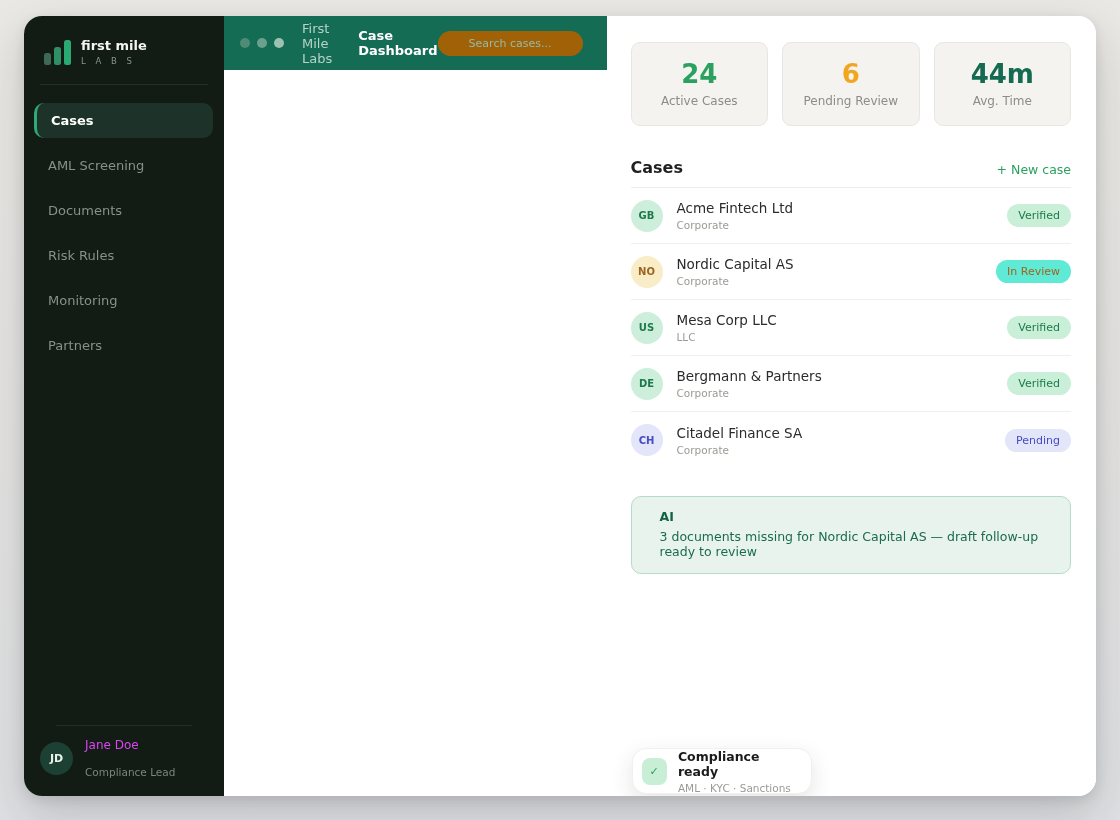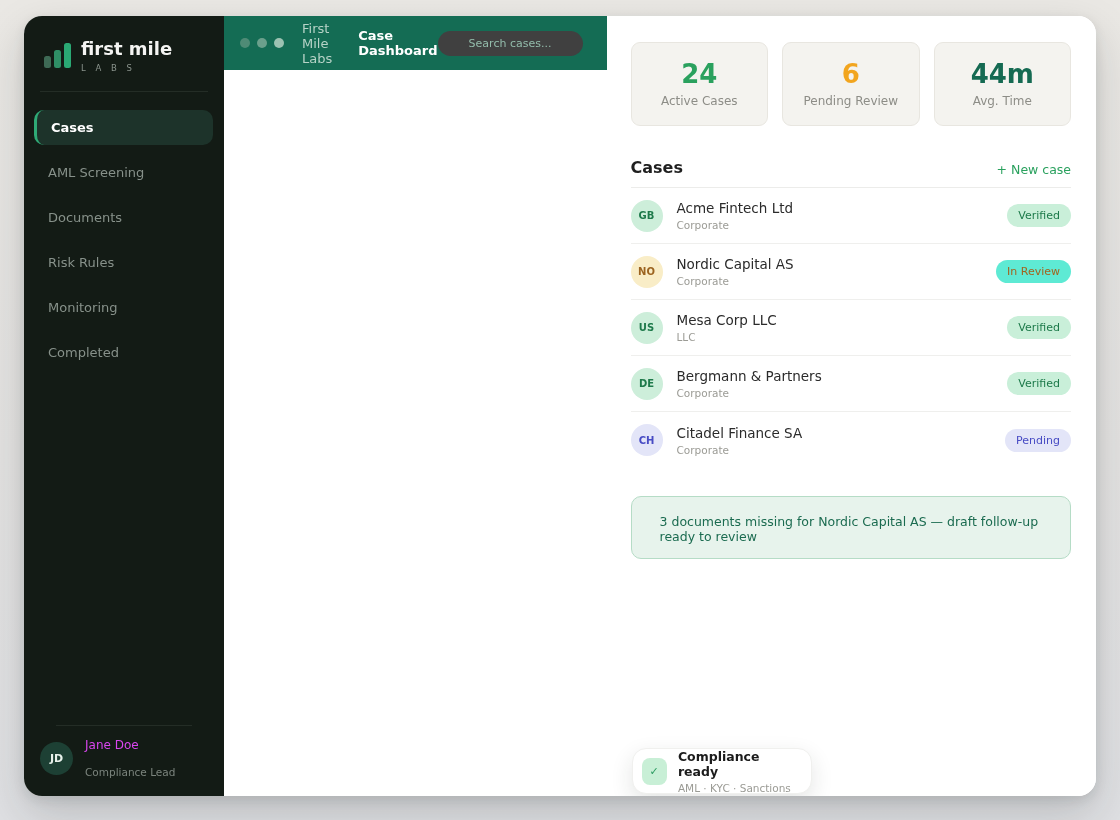--- a/index.html
+++ b/index.html
@@ -19,21 +19,21 @@
   .sidebar {
     width:200px; flex:0 0 200px; background:#131b15; color:#fff;
     display:flex; flex-direction:column;
   }
   .logo-block { padding:22px 20px 18px 20px; display:flex; align-items:center; gap:10px; }
   .logo-bars { display:flex; align-items:flex-end; gap:3px; height:26px; }
   .logo-bars i { display:block; width:7px; border-radius:2.5px; }
   .logo-bars .b1 { height:12px; background:#3e6a55; }
   .logo-bars .b2 { height:18px; background:#2f8f66; }
   .logo-bars .b3 { height:25px; background:#2aa974; }
-  .logo-title { font-size:18px; font-weight:bold; color:#f4f4f2; line-height:1.25; }
+  .logo-title { font-size:13px; font-weight:bold; color:#f4f4f2; line-height:1.25; }
   .logo-sub { font-size:8.5px; letter-spacing:3.5px; color:#8a938c; margin-top:2px; }
   .side-divider { height:1px; background:#242d26; margin:0 16px; }
   .nav { margin-top:18px; display:flex; flex-direction:column; gap:10px; }
   .nav-item {
     font-size:13px; color:#87918a; padding:10px 14px 10px 24px; cursor:pointer;
   }
   .nav-item.active {
     margin:0 11px 0 10px; padding:10px 14px; background:#1d332a; color:#ffffff;
     font-weight:bold; border-left:3px solid #2faa76; border-radius:10px;
   }
@@ -50,21 +50,21 @@
   .main { flex:1; display:flex; flex-direction:row; background:#ffffff; position:relative; }
   .topbar {
     height:54px; flex:0 0 54px; background:#146c54; display:flex; align-items:center;
     padding:0 24px 0 16px;
   }
   .dots { display:flex; gap:7px; margin-right:18px; }
   .dots i { width:10px; height:10px; border-radius:50%; display:block; }
   .app-name { font-size:13px; color:#b7d3c7; margin-right:14px; }
   .page-title { font-size:13px; color:#ffffff; font-weight:bold; }
   .search {
-    margin-left:auto; width:157px; height:25px; border-radius:13px; background:#404040;
+    margin-left:auto; width:157px; height:25px; border-radius:13px; background:#a16207;
     border:none; outline:none; text-align:center; font-size:11px; color:#d9e9e1;
     font-family:"DejaVu Sans", sans-serif;
   }
   .search::placeholder { color:#93bcab; }
   .content { padding:0 25px 0 24px; flex:1; position:relative; }
   
   .stats { display:flex; gap:14px; margin-top:26px; }
   .stat-card {
     flex:1; height:84px; background:#f4f3ef; border:1px solid #e8e6e0; border-radius:9px;
     display:flex; flex-direction:column; align-items:center; justify-content:center; gap:7px;
@@ -154,21 +154,21 @@
 
   <div class="nav-item">
     <span>Risk Rules</span>
   </div>
 
   <div class="nav-item">
     <span>Monitoring</span>
   </div>
 
   <div class="nav-item">
-    <span>Completed</span>
+    <span>Partners</span>
   </div>
 </nav>
 
     <div class="side-spacer"></div>
 
     <div class="user-block">
       <div class="side-divider"></div>
       <div class="user-row">
         <span class="avatar-user">JD</span>
         <span>
@@ -259,20 +259,21 @@
     <span class="avatar">CH</span>
     <span>
       <div class="case-name">Citadel Finance SA</div>
       <div class="case-type">Corporate</div>
     </span>
     <span class="badge">Pending</span>
   </div>
 </div>
 
       <div class="ai-banner">
+        <div class="ai-label">AI</div>
         <div class="ai-message">3 documents missing for Nordic Capital AS — draft follow-up ready to review</div>
       </div>
 
       <div class="compliance-card">
         <span class="check-chip">✓</span>
         <span>
           <div class="comp-title">Compliance ready</div>
           <div class="comp-sub">AML · KYC · Sanctions</div>
         </span>
       </div>

